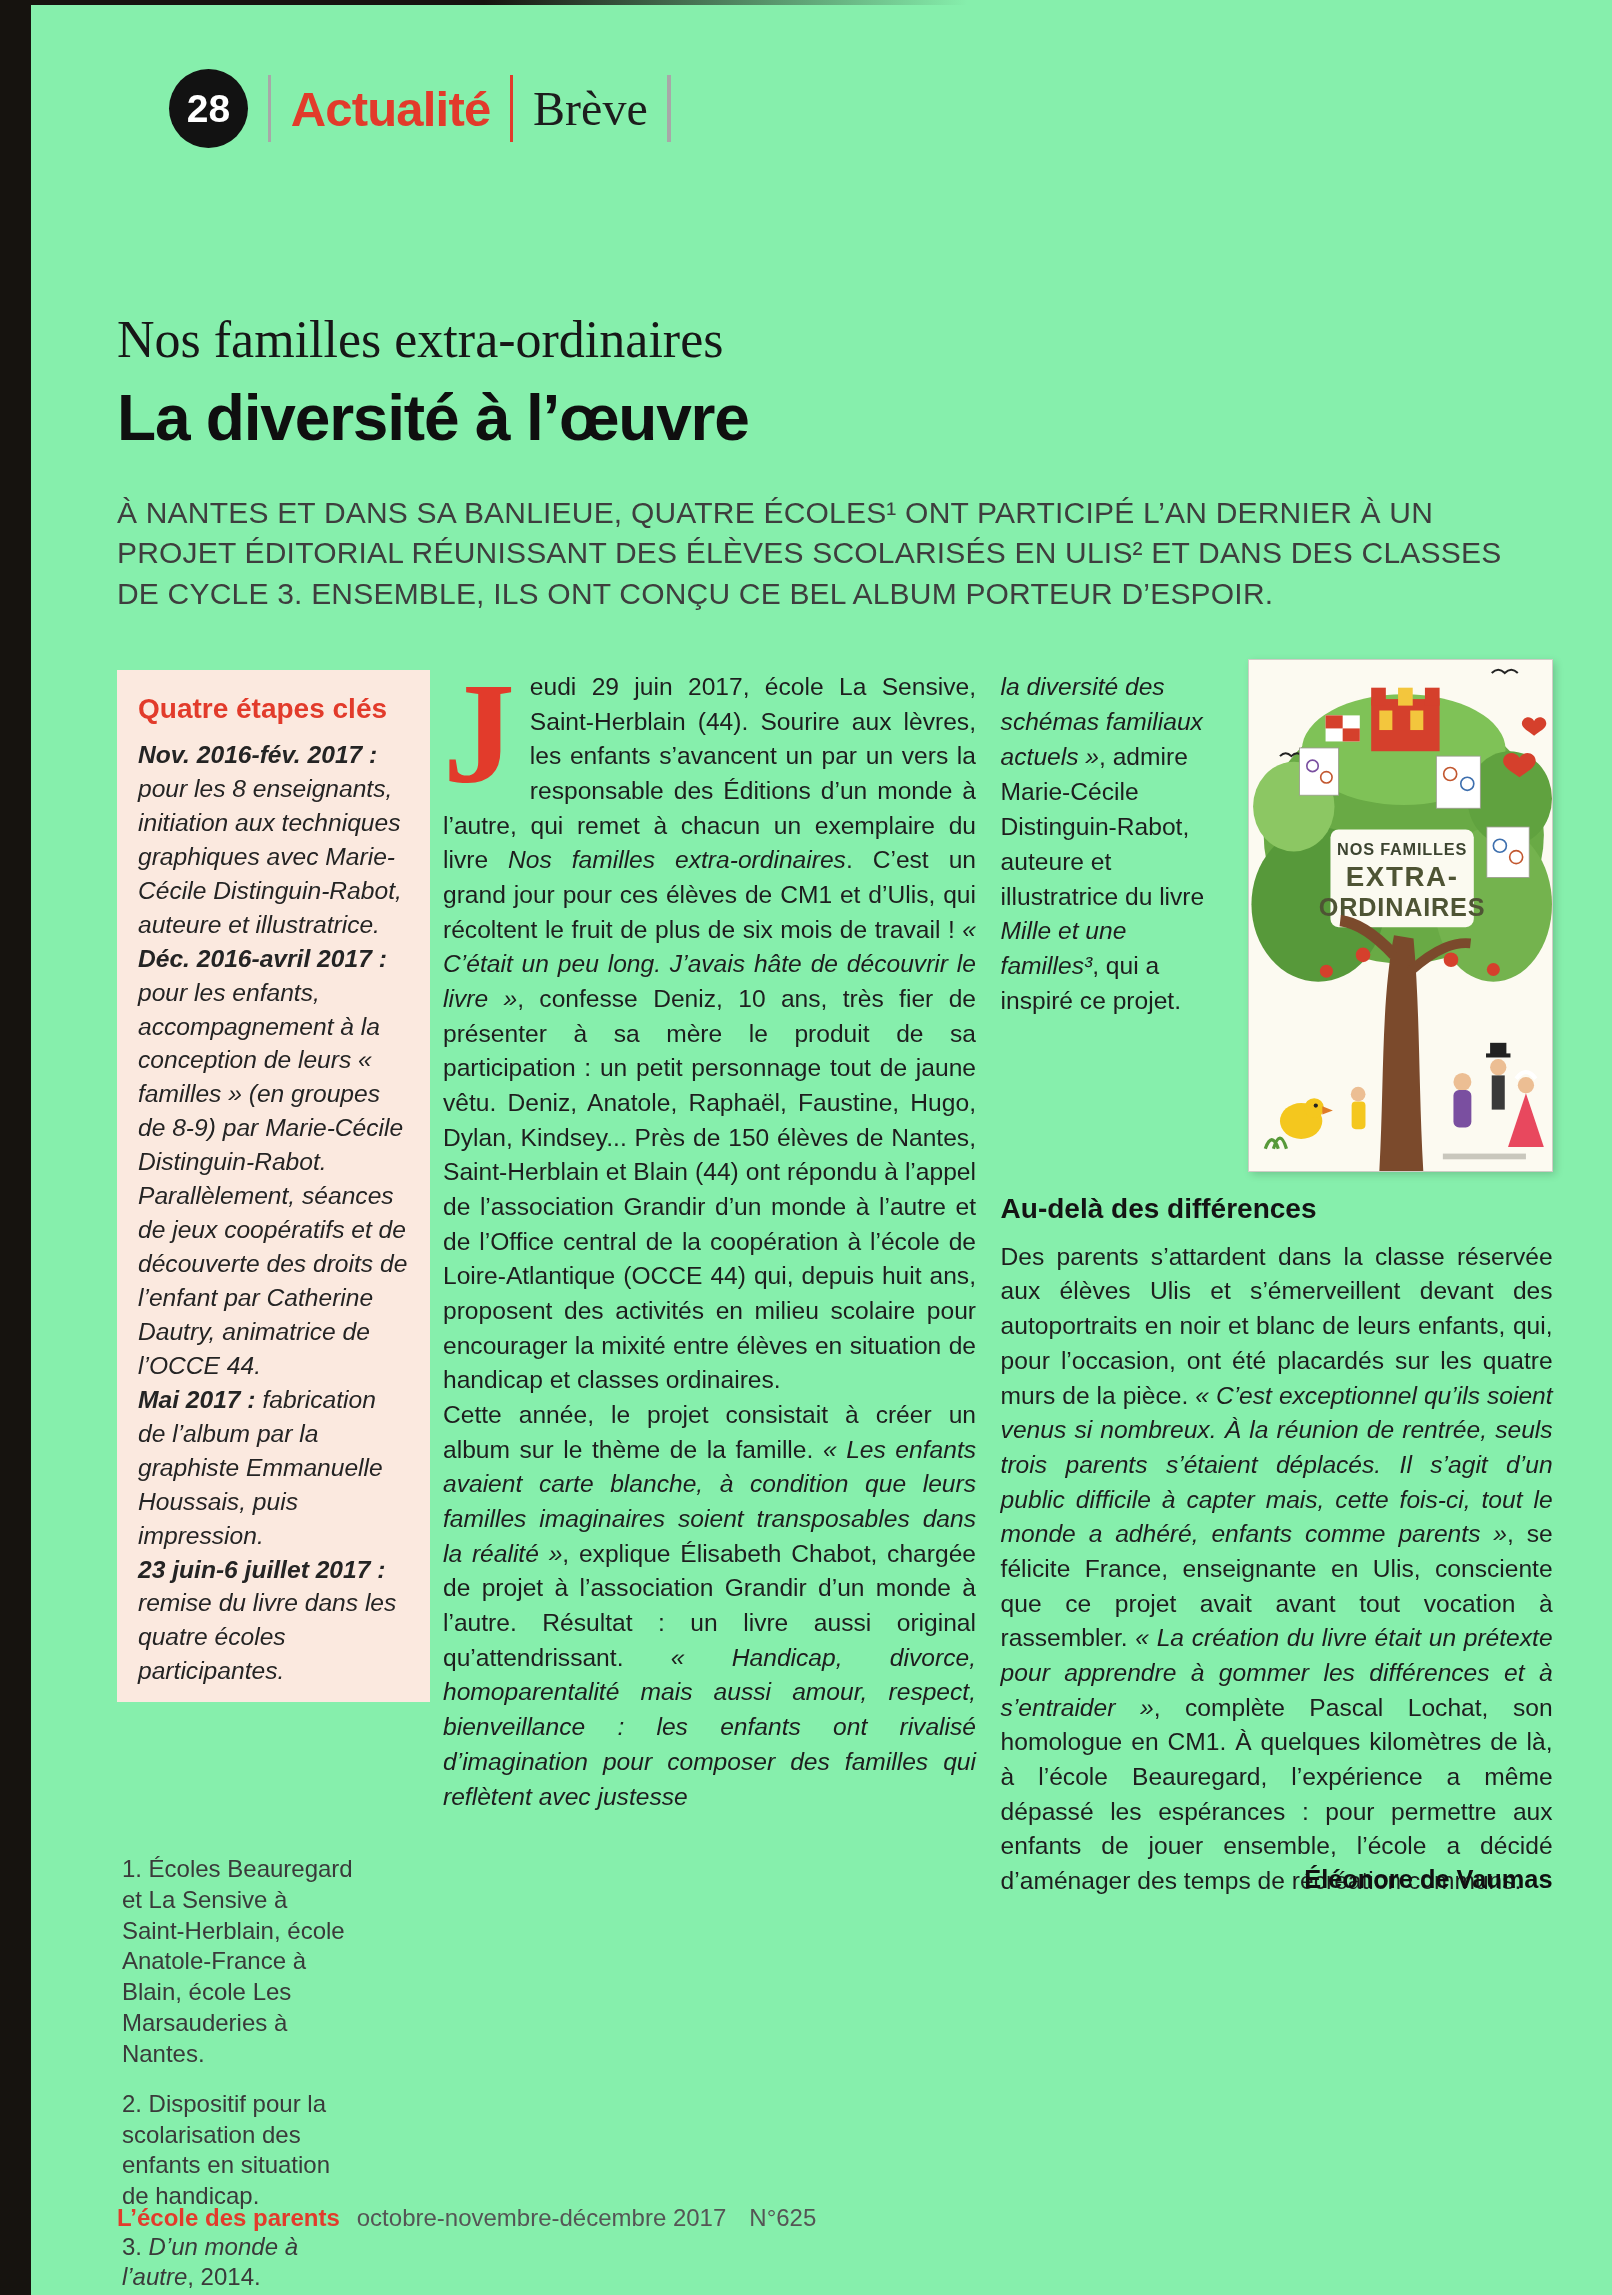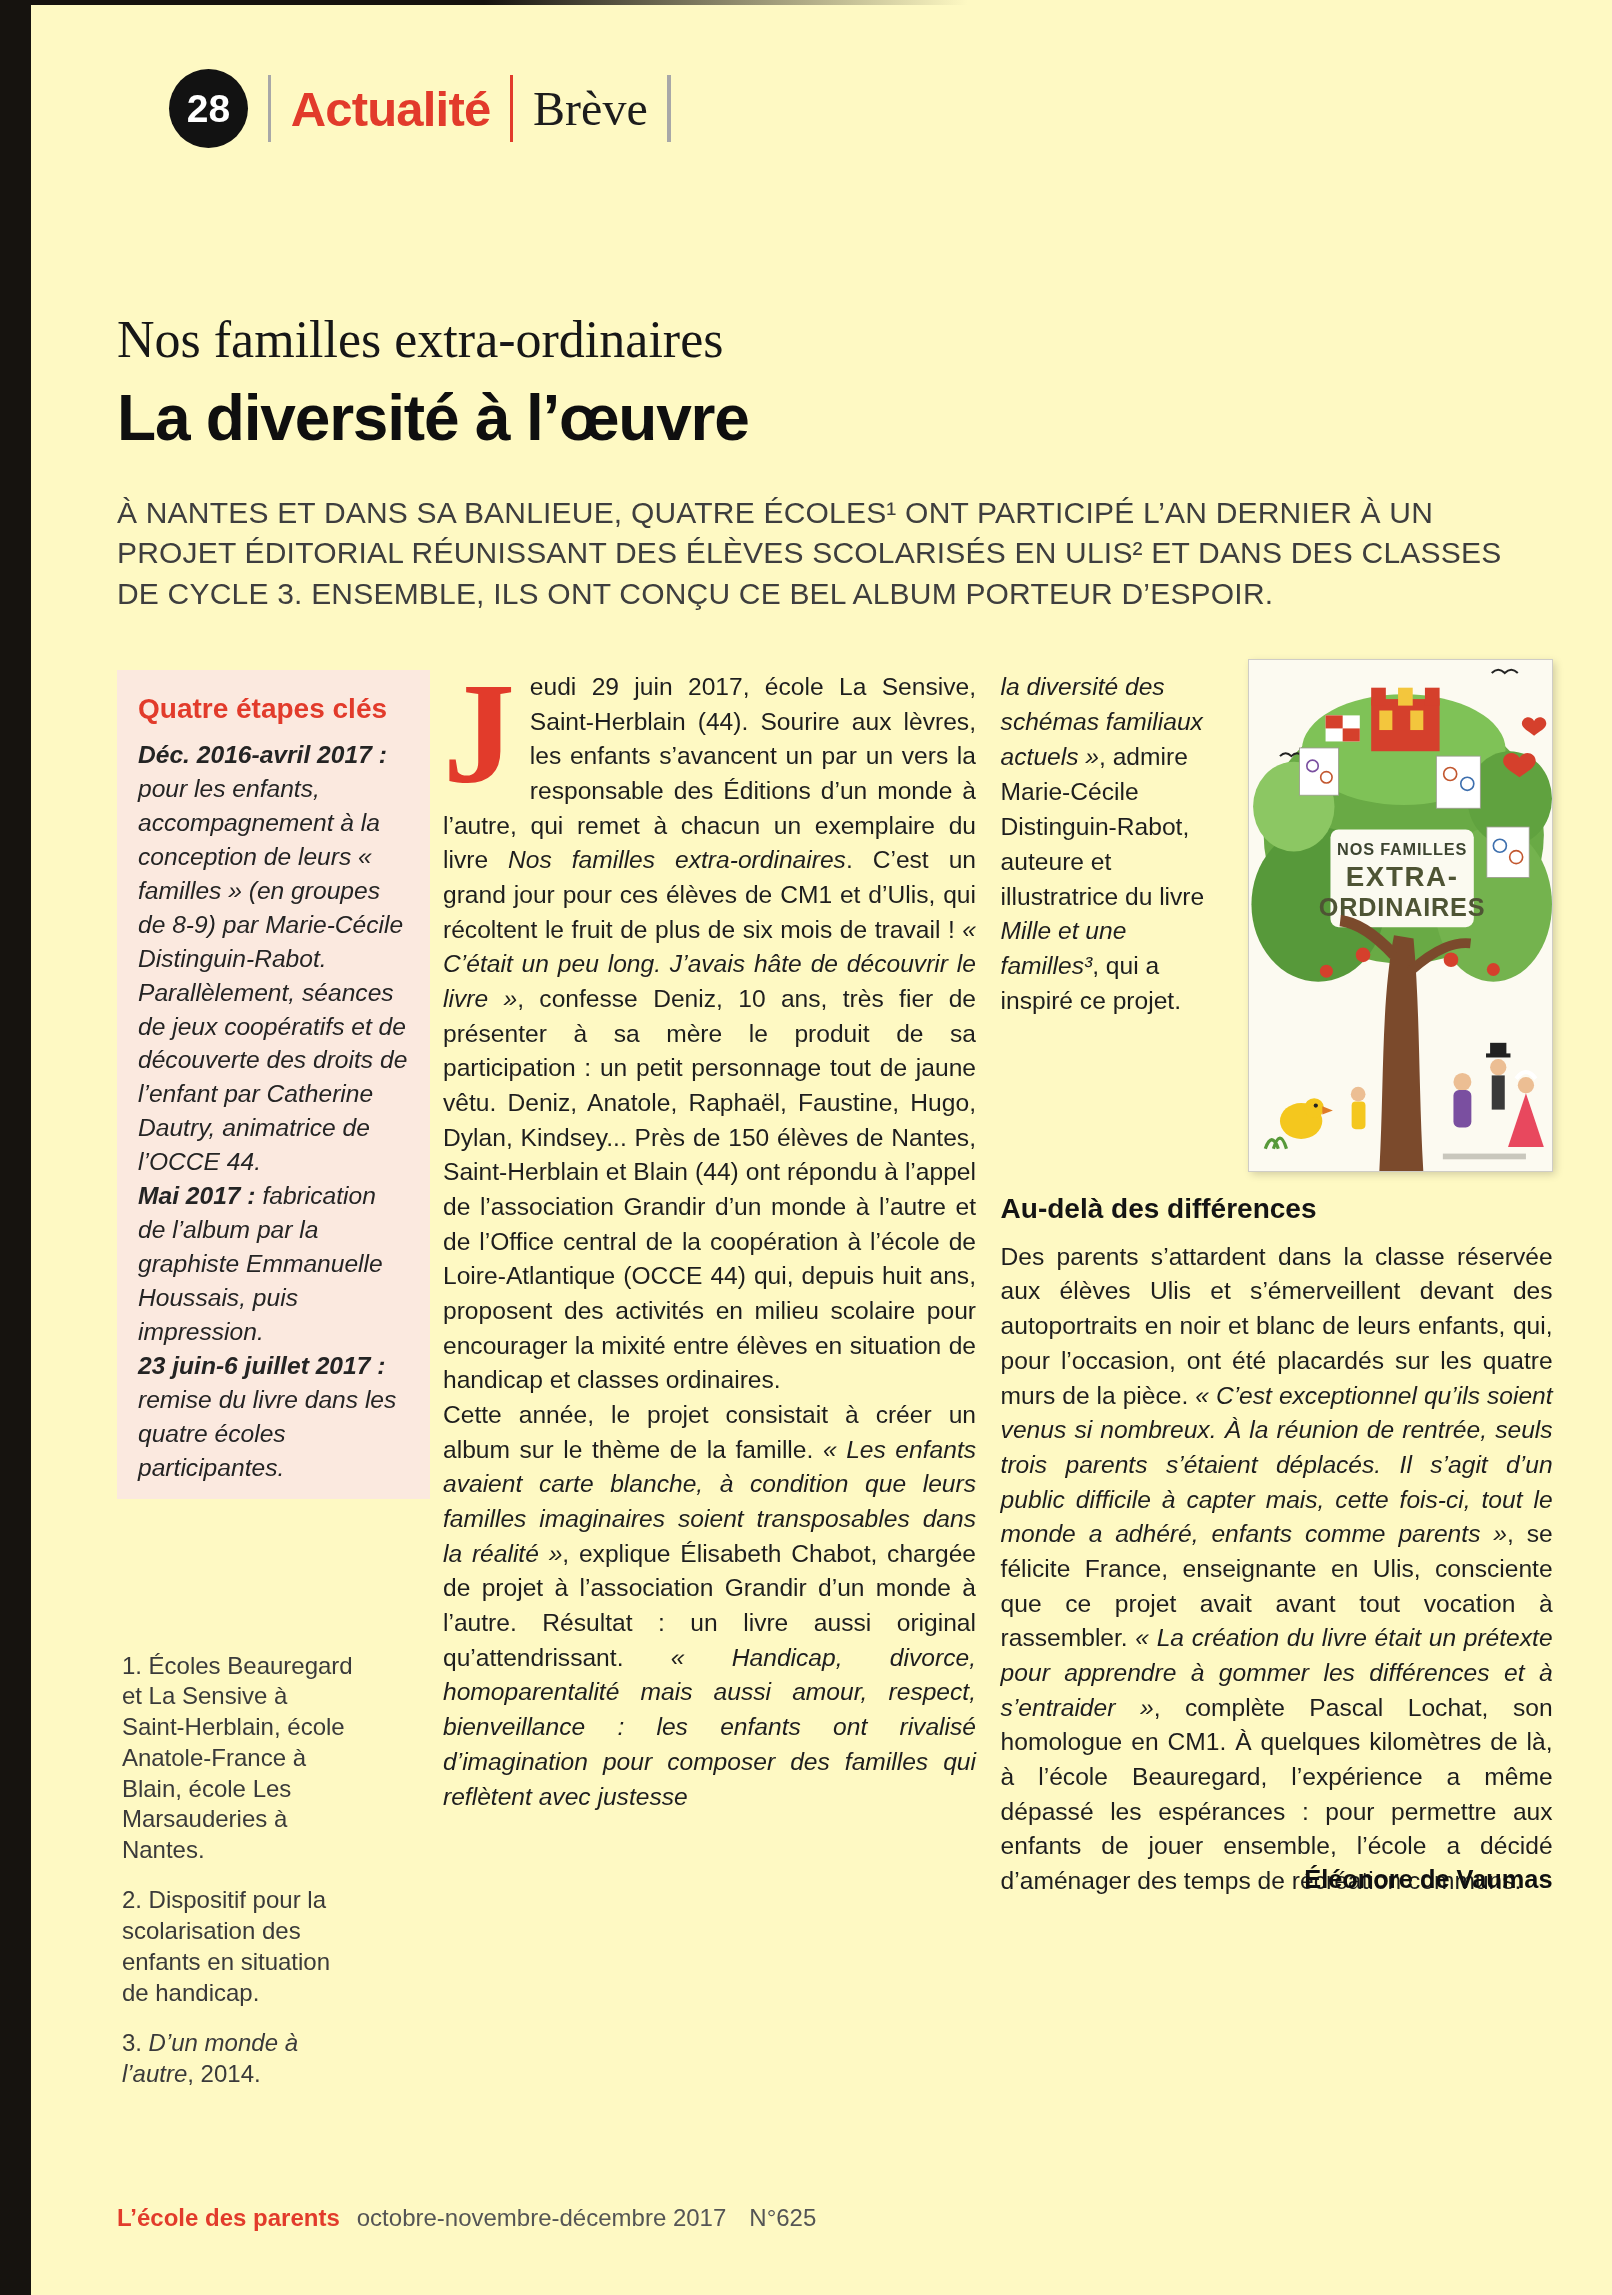--- a/index.html
+++ b/index.html
@@ -10,21 +10,21 @@
   }
   *{box-sizing:border-box;}
   html,body{margin:0;padding:0;}
   body{
     width:1613px;height:2295px;position:relative;
     background:#f3f2ef;
     font-family:"Liberation Sans",sans-serif;
     color:var(--text-dark);
     overflow:hidden;
   }
-  .page{position:absolute;inset:0;background:#fef9c3;}
+  .page{position:absolute;inset:0;background:#86efac;}
   .scan-strip{position:absolute;left:0;top:0;width:31px;height:100%;background:#16130f;z-index:6;}
   .scan-strip-top{position:absolute;left:0;top:0;width:100%;height:4.9px;background:linear-gradient(90deg,#16130f 0 30%,transparent 60%);z-index:6;}
 
   
   .topbar{position:absolute;left:169px;top:69px;display:flex;align-items:center;gap:19.7px;z-index:2;}
   .page-circle{width:79px;height:79px;border-radius:50%;background:#121212;color:#fff;
     display:flex;align-items:center;justify-content:center;font-size:39px;font-weight:700;}
   .vdiv{width:3.3px;height:67px;background:#a8a8a8;}
   .vdiv.red{background:var(--accent-red);}
   .section-label{font-size:49px;font-weight:700;color:var(--accent-red);letter-spacing:-0.8px;}
@@ -91,20 +91,23 @@
     <h2 class="kicker">Nos familles extra-ordinaires</h2>
     <h1 class="main-title">La diversité à l’œuvre</h1>
     <p class="lede">À NANTES ET DANS SA BANLIEUE, QUATRE ÉCOLES¹ ONT PARTICIPÉ L’AN DERNIER À UN PROJET ÉDITORIAL RÉUNISSANT DES ÉLÈVES SCOLARISÉS EN ULIS² ET DANS DES CLASSES DE CYCLE 3. ENSEMBLE, ILS ONT CONÇU CE BEL ALBUM PORTEUR D’ESPOIR.</p>
   </section>
 
   <section class="content">
 
     <aside class="col-left">
       <div class="keybox">
         <h3 class="keybox-title">Quatre étapes clés</h3>
+        <div class="key-entry">
+          <span class="lead">Nov. 2016-fév. 2017 :</span><span> pour les 8 enseignants, initiation aux techniques graphiques avec Marie-Cécile Distinguin-Rabot, auteure et illustratrice.</span>
+        </div>
         <div class="key-entry">
           <span class="lead">Déc. 2016-avril 2017 :</span><span> pour les enfants, accompagnement à la conception de leurs « familles » (en groupes de 8-9) par Marie-Cécile Distinguin-Rabot. Parallèlement, séances de jeux coopératifs et de découverte des droits de l’enfant par Catherine Dautry, animatrice de l’OCCE 44.</span>
         </div>
         <div class="key-entry">
           <span class="lead">Mai 2017 :</span><span> fabrication de l’album par la graphiste Emmanuelle Houssais, puis impression.</span>
         </div>
         <div class="key-entry">
           <span class="lead">23 juin-6 juillet 2017 :</span><span> remise du livre dans les quatre écoles participantes.</span>
         </div>
       </div>

